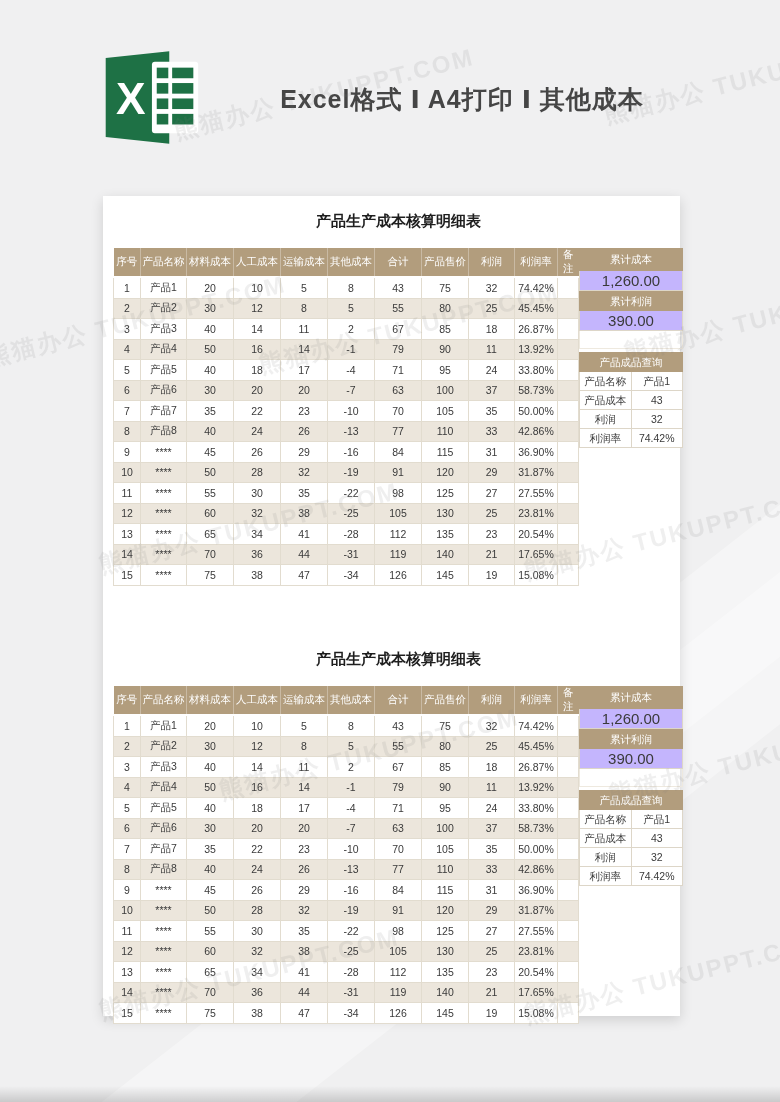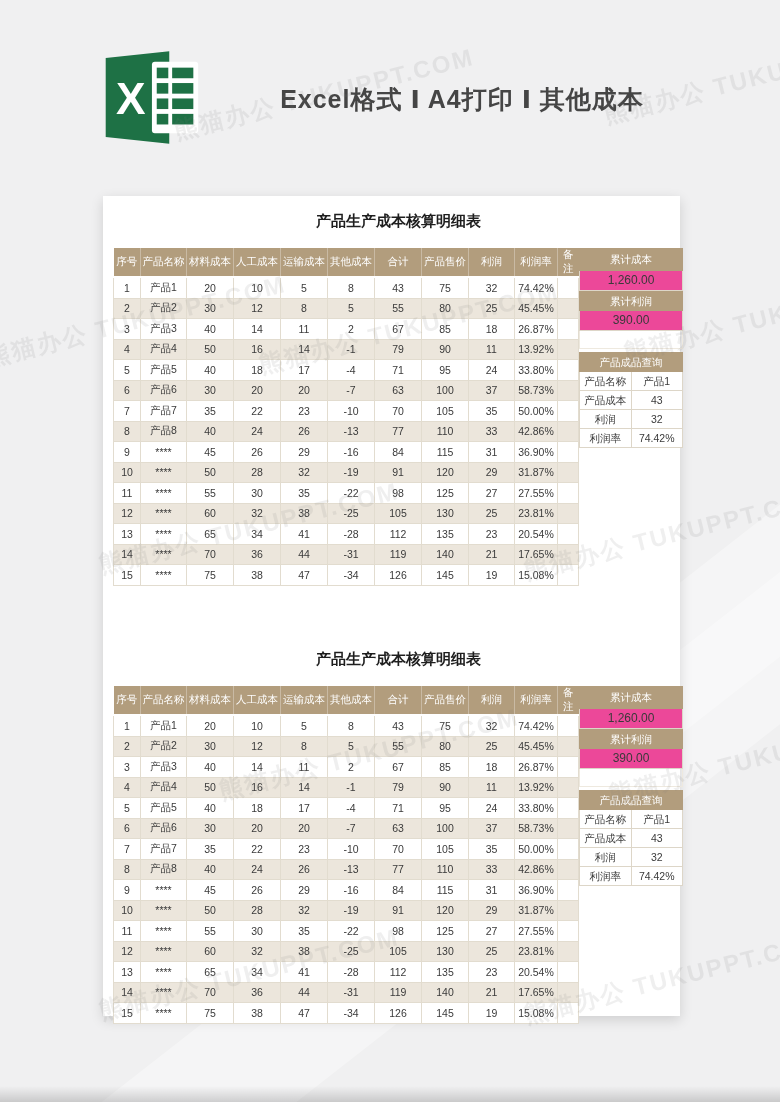--- a/index.html
+++ b/index.html
@@ -47,21 +47,21 @@
   table.cost-table td{
     font-size:10.5px;color:#3a3a3a;text-align:center;height:19.5px;padding:0;
     border:1px solid #e2dccf;background:#ffffff;}
   table.cost-table tr.alt td{background:#ece6dc;}
 
   
   .side-panel{flex:none;width:104px;}
   .p-header{background:#b29d7d;color:#fff;font-size:10.5px;text-align:center;
     height:23px;line-height:23px;}
   .p-header.small{height:20px;line-height:20px;}
-  .p-value{background:#ec4899;font-size:12px;color:#3a3a3a;text-align:center;
+  .p-value{background:#c4b5fd;font-size:15px;color:#3a3a3a;text-align:center;
     height:19px;line-height:19px;border:1px solid #ddd6c8;border-top:none;}
   .p-empty{height:17px;border:1px solid #eee9df;border-top:none;}
   .p-gap{height:3px;}
   .q-row{display:flex;border:1px solid #ddd6c8;border-top:none;background:#fff;}
   .q-cell{flex:1;font-size:10.5px;color:#3a3a3a;text-align:center;height:18px;line-height:18px;}
   .q-cell:first-child{border-right:1px solid #ddd6c8;}
 </style>
 </head>
 <body>
 

